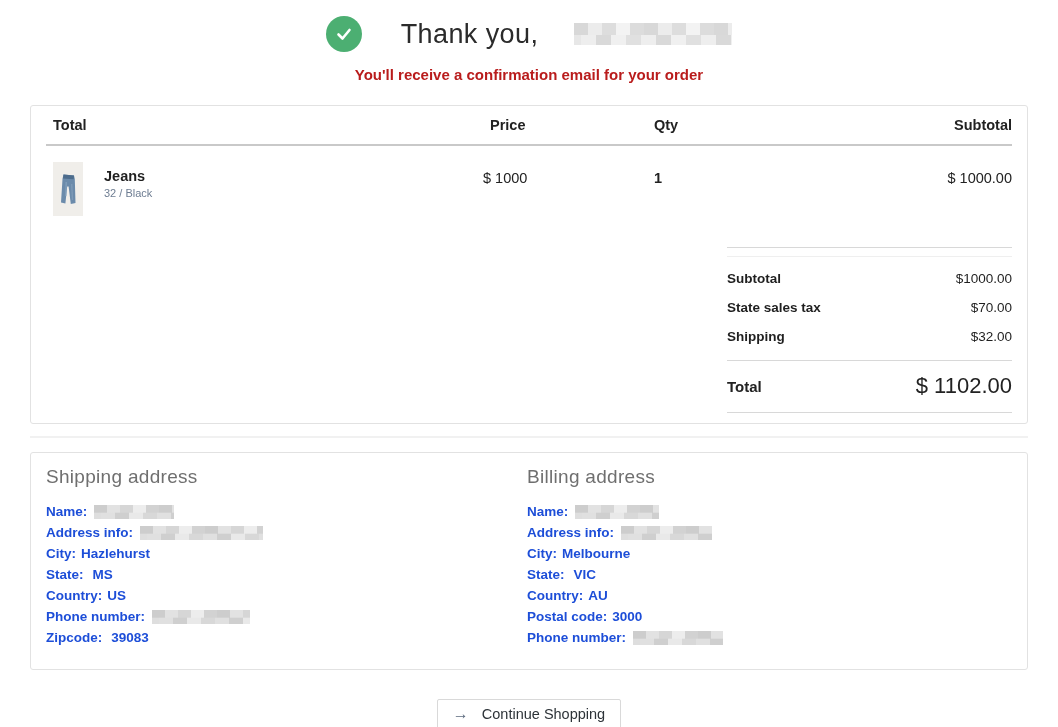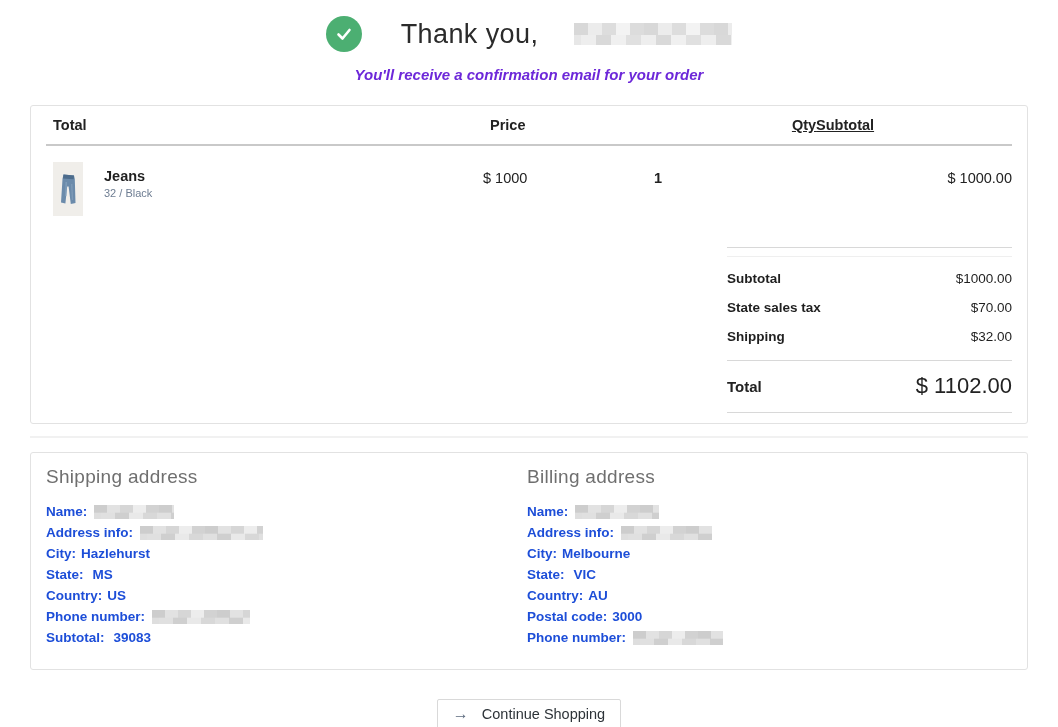--- a/index.html
+++ b/index.html
@@ -16,21 +16,21 @@
       repeating-linear-gradient(90deg,#cdcdcd 0 13px,#e2e2e2 13px 26px,#d6d6d6 26px 39px,#ededed 39px 52px,#d2d2d2 52px 65px),
       repeating-linear-gradient(90deg,#e0e0e0 0 14px,#cfcfcf 14px 28px,#e9e9e9 28px 42px,#d8d8d8 42px 56px);
     background-size:100% 55%,100% 50%;
     background-position:0 0,7px 100%;
     background-repeat:no-repeat,no-repeat; }
   .redact.light { background-color:#e7e7e7;
     background-image:
       repeating-linear-gradient(90deg,#d8d8d8 0 14px,#ececec 14px 28px,#dddddd 28px 42px,#f3f3f3 42px 56px,#dcdcdc 56px 70px),
       repeating-linear-gradient(90deg,#eeeeee 0 15px,#d9d9d9 15px 30px,#f0f0f0 30px 45px,#e0e0e0 45px 60px); }
   .hero-redact { width:158px; height:22px; margin-left:8px; }
-  .subtitle { text-align:center; font-weight:bold; font-size:15px; color:#6d28d9; margin-top:14px;font-style:italic; }
+  .subtitle { text-align:center; font-weight:bold; font-size:15px; color:#b91c1c; margin-top:14px; }
 
   
   .card { margin-left:30px; margin-right:30px; border:1px solid #e2e2e2; border-radius:3px; background:#fff; }
   .card.order { margin-top:22px; padding:0 15px 10px; }
 
   .thead { display:grid; grid-template-columns:437px 171px 1fr; align-items:center;
     height:40px; border-bottom:2px solid #c9c9c9; font-weight:bold; font-size:14.5px; }
   .th { padding-left:7px; }
   .th.right { text-align:right; padding-left:0; }
 
@@ -87,21 +87,21 @@
   </div>
   <div class="hero-title">Thank you,</div>
   <div class="hero-redact redact light"></div>
 </div>
 <div class="subtitle">You'll receive a confirmation email for your order</div>
 
 <div class="card order">
   <div class="thead">
     <div class="th">Total</div>
     <div class="th">Price</div>
-    <div class="thead-right" style="display:flex; justify-content:center;text-decoration:underline;">
+    <div class="thead-right" style="display:flex; justify-content:space-between;">
       <div class="th" style="padding-left:0;">Qty</div>
       <div class="th right">Subtotal</div>
     </div>
   </div>
 
   <div class="item-row">
     <div class="item-cell">
       <div class="thumb">
         <svg width="30" height="54" viewBox="0 0 30 54">
           <rect width="30" height="54" fill="#f0eeea"></rect>
@@ -174,21 +174,21 @@
       </div>
       <div class="addr-row">
         <span>Country:</span>
         <span class="addr-value">US</span>
       </div>
       <div class="addr-row">
         <span>Phone number:</span>
         <span class="addr-redact redact w98"></span>
       </div>
       <div class="addr-row">
-        <span>Subtotal:</span>
+        <span>Zipcode:</span>
         <span class="addr-value wide">39083</span>
       </div>
     </div>
   </div>
 
   <div class="addr-col">
     <div class="addr-title">Billing address</div>
     <div class="addr-rows">
       <div class="addr-row">
         <span>Name:</span>

